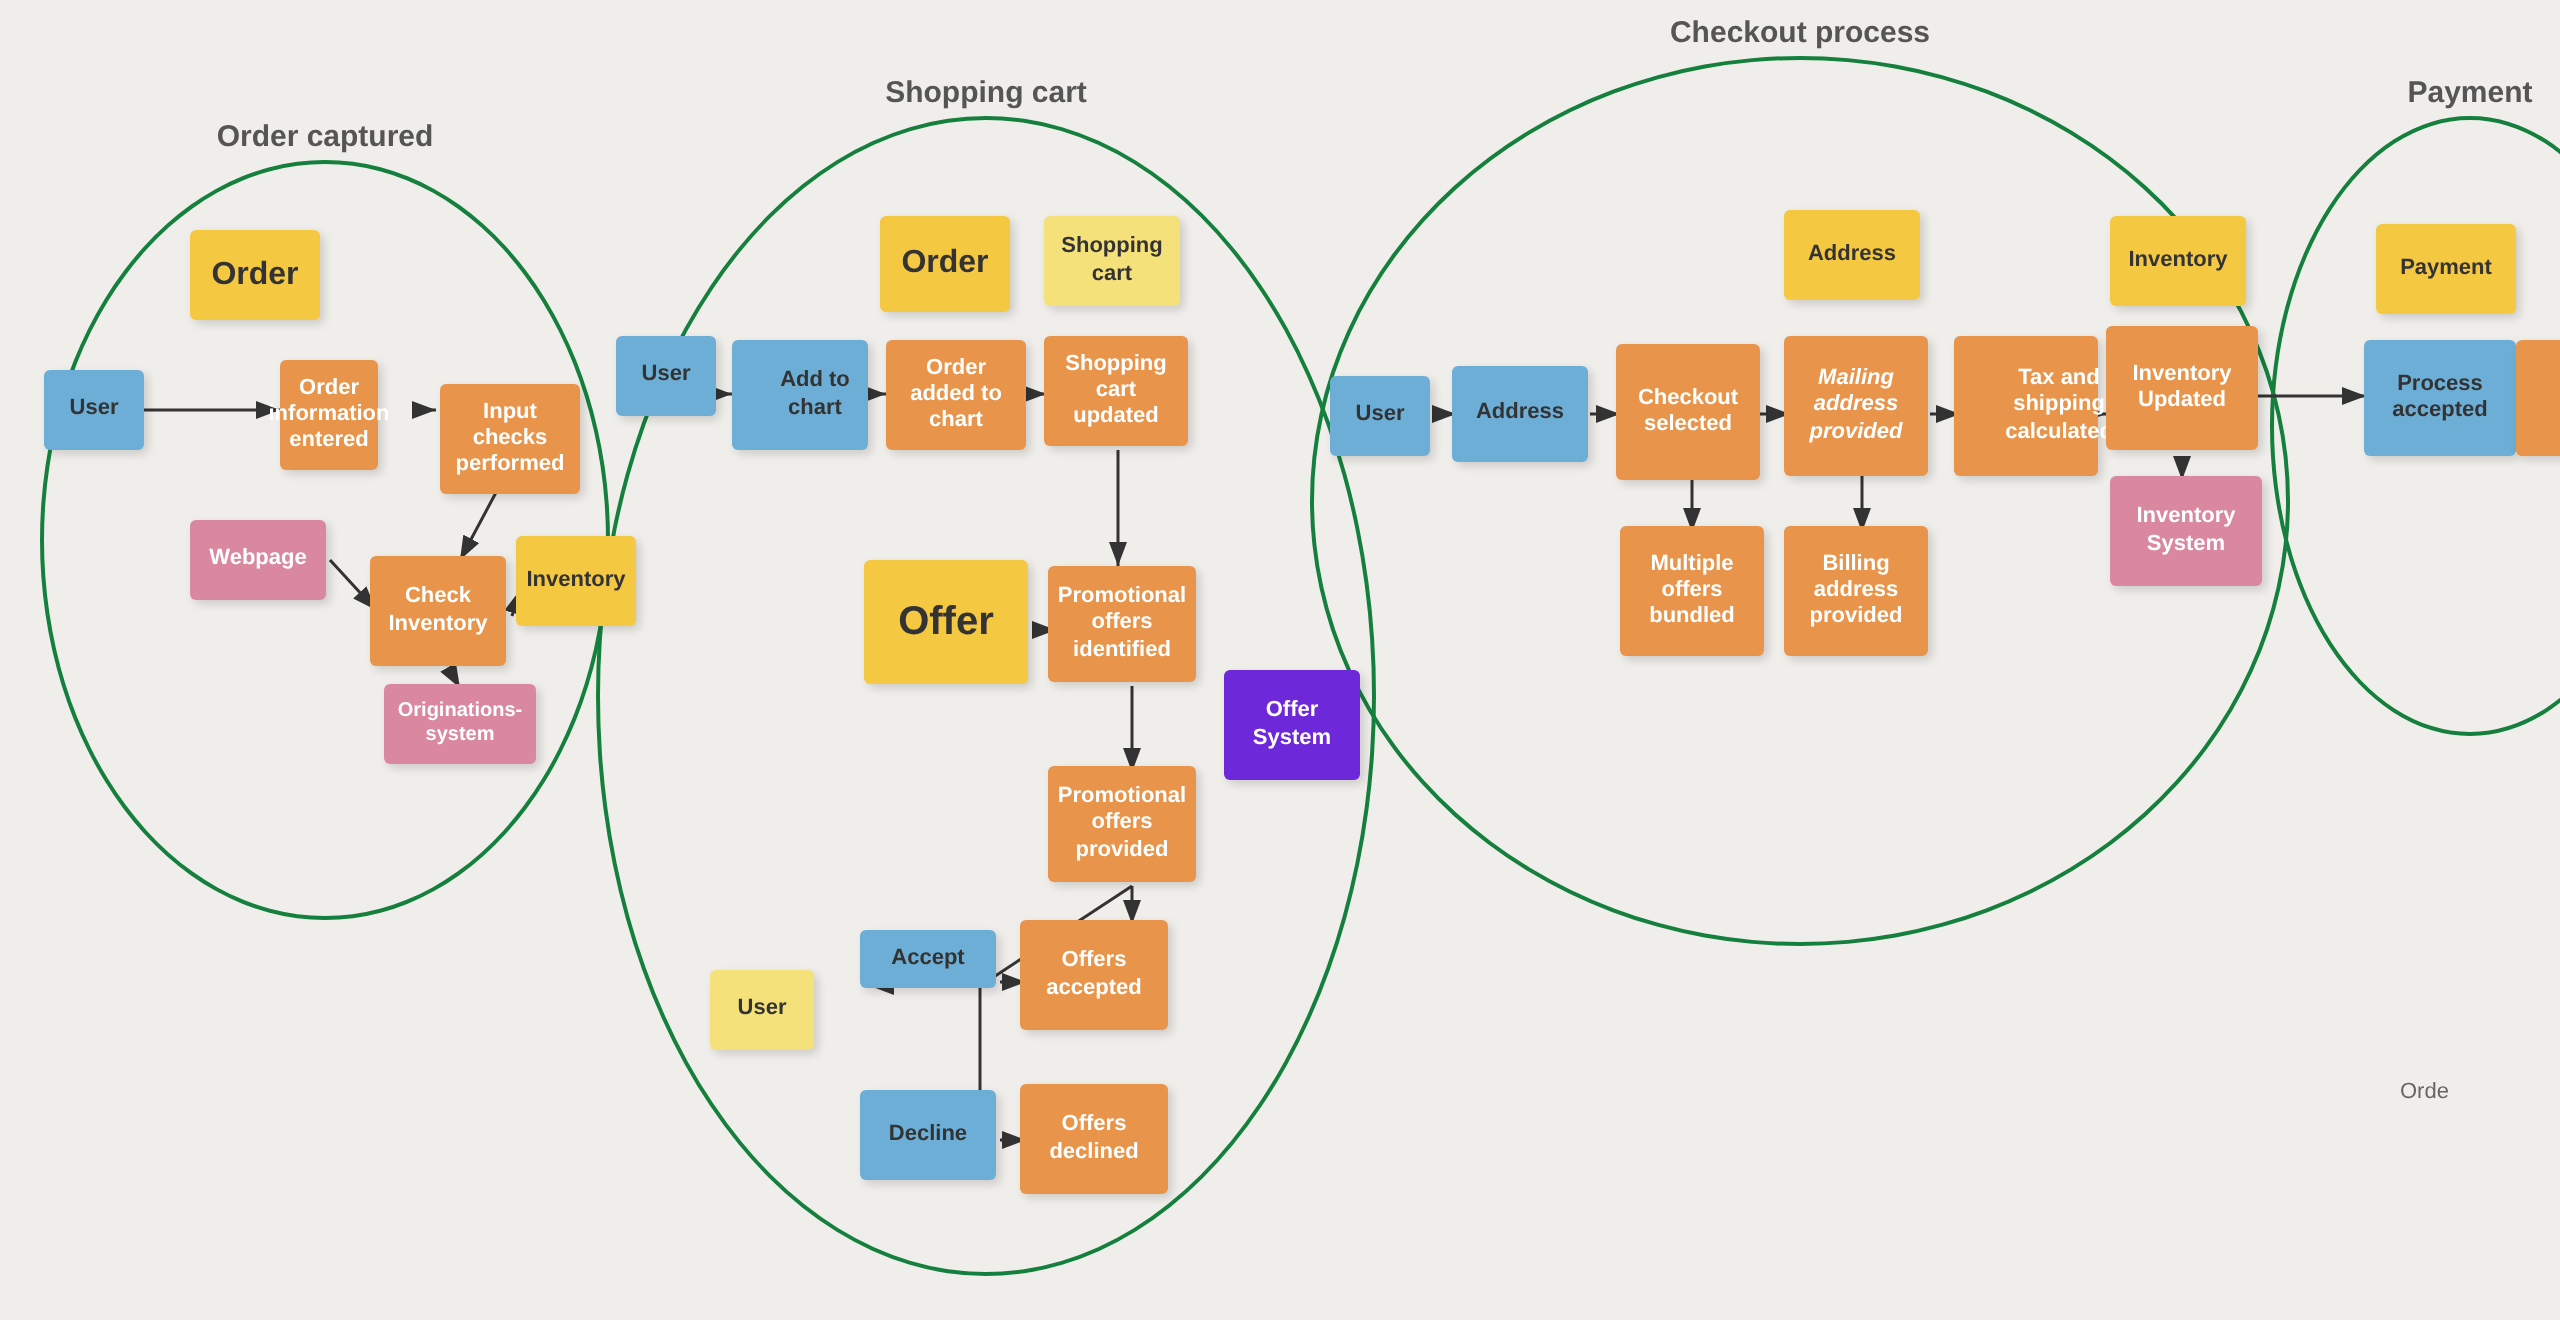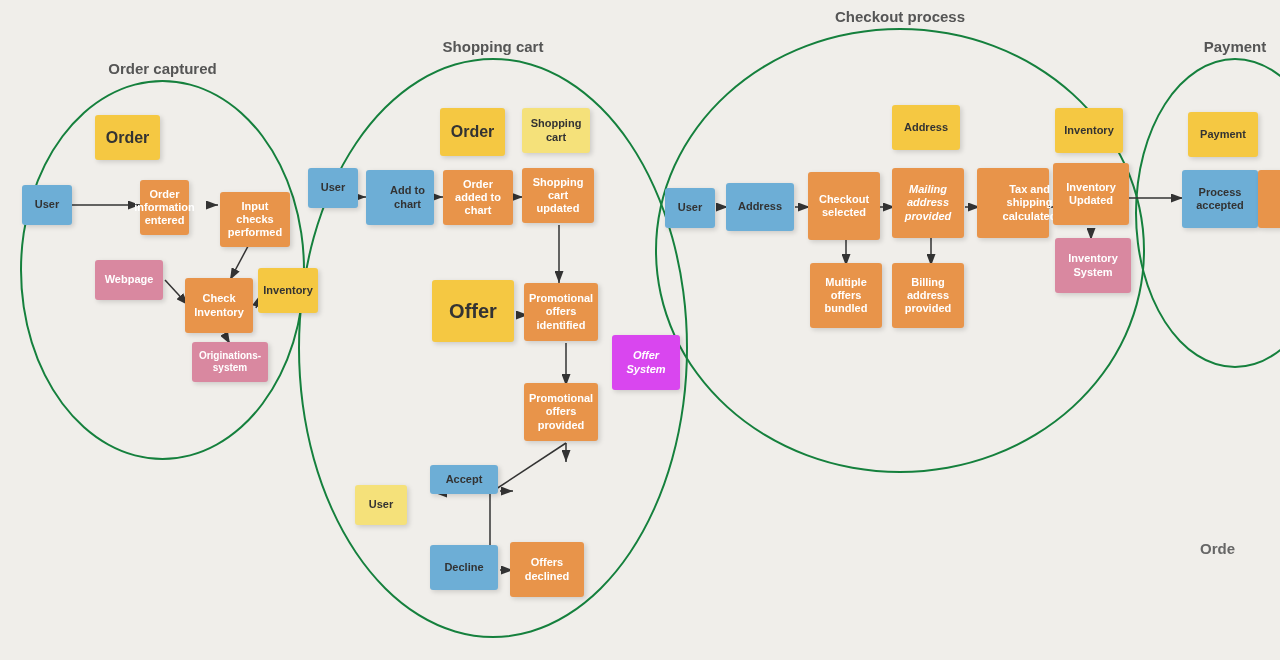--- a/index.html
+++ b/index.html
@@ -45,21 +45,21 @@
       font-weight: 600;
       color: #333;
       padding: 4px;
       line-height: 1.2;
       box-shadow: 2px 2px 5px rgba(0,0,0,0.15);
     }
     .note-yellow { background: #f5c842; }
     .note-orange { background: #e8944a; color: #fff; }
     .note-blue { background: #6daed6; }
     .note-pink { background: #d988a0; color: #fff; }
-    .note-purple { background: #d946ef; color: #fff; font-style: italic; }
+    .note-purple { background: #6d28d9; color: #fff; }
     .note-light-yellow { background: #f5e17a; }
     
     .arrows-svg {
       position: absolute;
       top: 0; left: 0;
       width: 1280px;
       height: 660px;
       pointer-events: none;
     }
   </style>
@@ -150,34 +150,35 @@
   <div class="note note-orange" style="left:443px;top:170px;width:70px;height:55px;">Order added to chart</div>
   <div class="note note-light-yellow" style="left:522px;top:108px;width:68px;height:45px;">Shopping cart</div>
   <div class="note note-orange" style="left:522px;top:168px;width:72px;height:55px;">Shopping cart updated</div>
 
   <div class="note note-yellow" style="left:432px;top:280px;width:82px;height:62px;font-size:20px;">Offer</div>
   <div class="note note-orange" style="left:524px;top:283px;width:74px;height:58px;">Promotional offers identified</div>
   <div class="note note-purple" style="left:612px;top:335px;width:68px;height:55px;">Offer System</div>
   <div class="note note-orange" style="left:524px;top:383px;width:74px;height:58px;">Promotional offers provided</div>
   <div class="note note-light-yellow" style="left:355px;top:485px;width:52px;height:40px;">User</div>
   <div class="note note-blue" style="left:430px;top:465px;width:68px;height:29px;">Accept</div>
+  <div class="note note-orange" style="left:510px;top:460px;width:74px;height:55px;">Offers accepted</div>
   <div class="note note-blue" style="left:430px;top:545px;width:68px;height:45px;">Decline</div>
   <div class="note note-orange" style="left:510px;top:542px;width:74px;height:55px;">Offers declined</div>
 
   <div class="note note-blue" style="left:665px;top:188px;width:50px;height:40px;">User</div>
   <div class="note note-blue" style="left:726px;top:183px;width:68px;height:48px;">Address</div>
   <div class="note note-orange" style="left:808px;top:172px;width:72px;height:68px;">Checkout selected</div>
   <div class="note note-yellow" style="left:892px;top:105px;width:68px;height:45px;">Address</div>
   <div class="note note-orange" style="left:892px;top:168px;width:72px;height:70px;font-style:italic;">Mailing address provided</div>
   <div class="note note-orange" style="left:977px;top:168px;width:72px;height:70px;padding-left:37px;">Tax and shipping calculated</div>
   <div class="note note-orange" style="left:810px;top:263px;width:72px;height:65px;">Multiple offers bundled</div>
   <div class="note note-orange" style="left:892px;top:263px;width:72px;height:65px;">Billing address provided</div>
   <div class="note note-yellow" style="left:1055px;top:108px;width:68px;height:45px;">Inventory</div>
   <div class="note note-pink" style="left:1055px;top:238px;width:76px;height:55px;">Inventory System</div>
   <div class="note note-orange" style="left:1053px;top:163px;width:76px;height:62px;">Inventory Updated</div>
 
   <div class="note note-yellow" style="left:1188px;top:112px;width:70px;height:45px;">Payment</div>
   <div class="note note-blue" style="left:1182px;top:170px;width:76px;height:58px;">Process accepted</div>
 
   <div class="note note-orange" style="left:1258px;top:170px;width:25px;height:58px;"></div>
 
-  <div style="position:absolute;left:1200px;top:540px;font-size:15px;font-weight:bold;color:#666;">Orde</div>
+  <div style="position:absolute;left:1200px;top:540px;font-size:11px;font-weight:normal;color:#666;">Orde</div>
 </div>
 
 </body></html>

